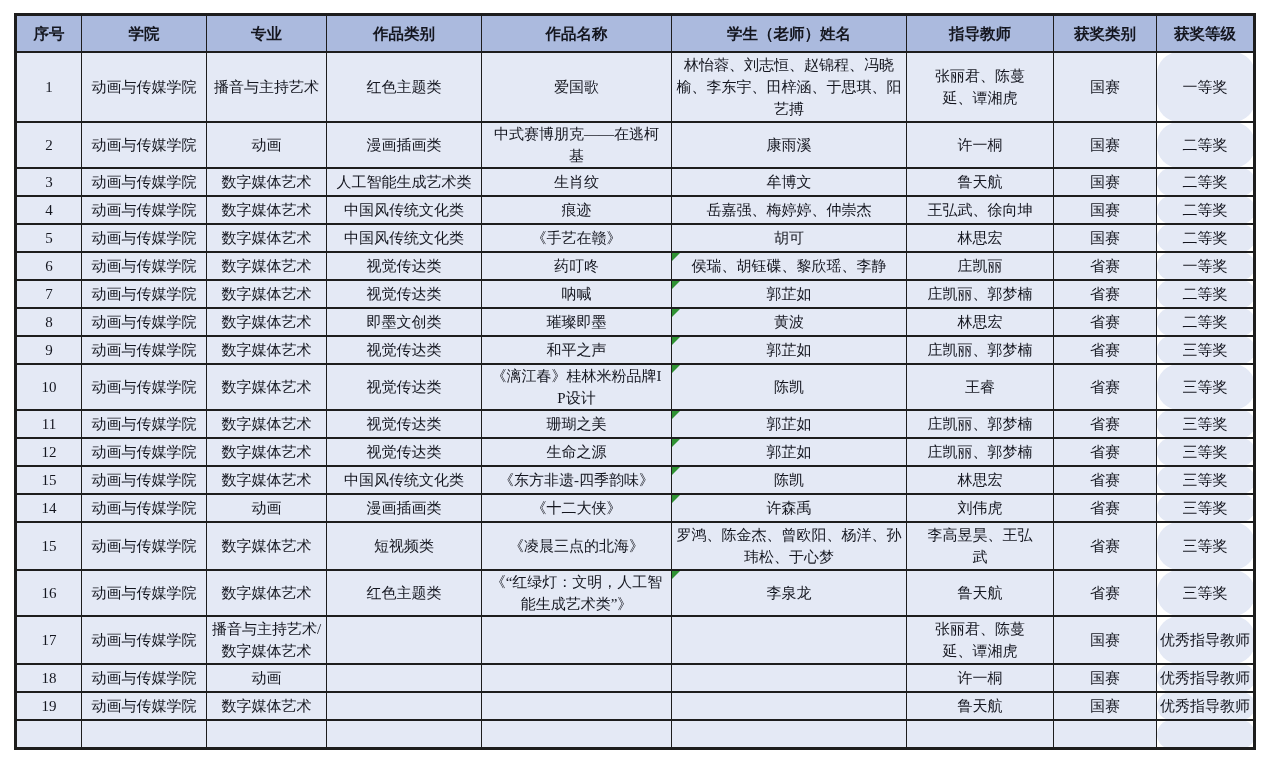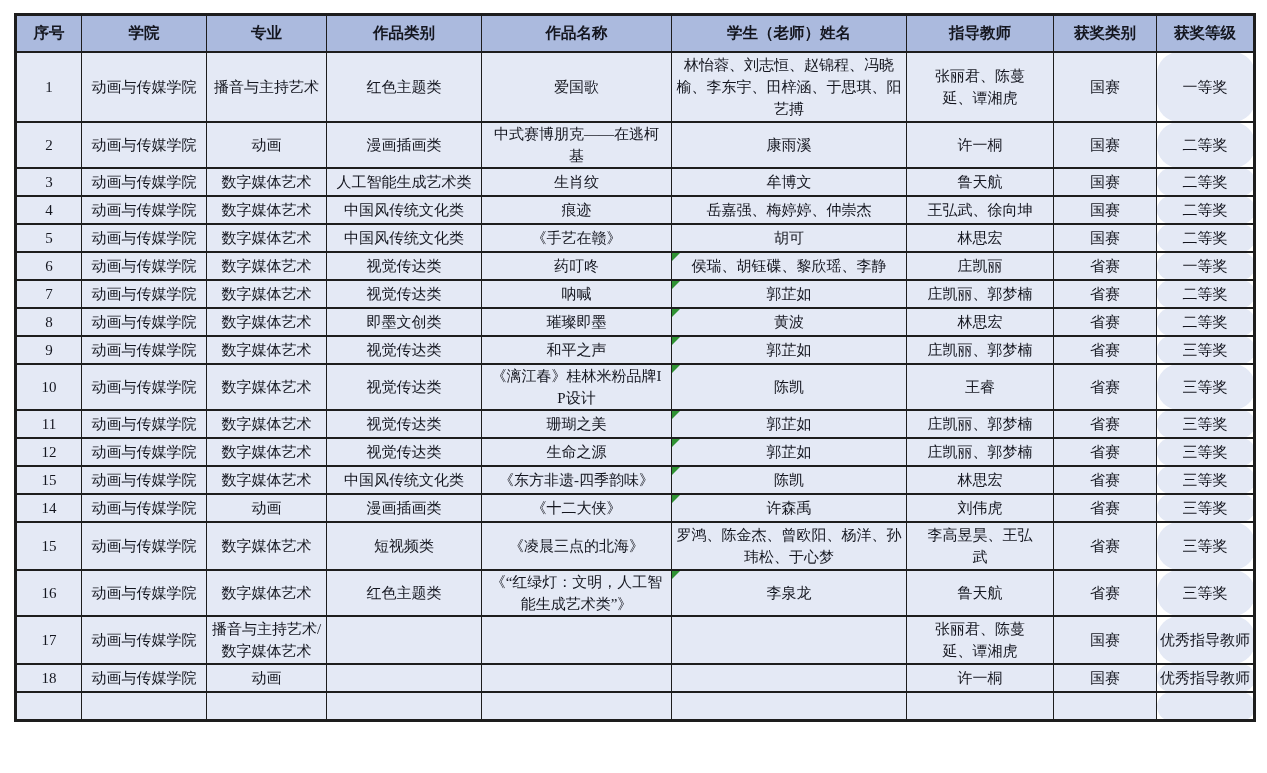--- a/index.html
+++ b/index.html
@@ -39,21 +39,20 @@
     font-size:21px;
     font-weight:bold;
     height:44px;
     letter-spacing:1px;
   }
   thead th.col{
     background:var(--header-bg);
     font-size:15.5px;
     font-weight:bold;
     height:33px;
-    font-family:Liberation Mono, monospace;
   }
   tbody td{
     background:var(--row-bg);
     font-size:15px;
     height:24px;
   }
   tbody td:nth-child(5){padding:0 8px;}
   tbody td:nth-child(7){padding:0 19px;}
   tbody td:nth-child(9){padding:0 1px;border-radius:22px;}
   .marker{
@@ -286,20 +285,31 @@
           <td><span>动画与传媒学院</span></td>
           <td><span>动画</span></td>
           <td><span></span></td>
           <td><span></span></td>
           <td><span></span></td>
           <td><span>许一桐</span></td>
           <td><span>国赛</span></td>
           <td><span>优秀指导教师</span></td>
         </tr>
         <tr>
+          <td><span>19</span></td>
+          <td><span>动画与传媒学院</span></td>
+          <td><span>数字媒体艺术</span></td>
+          <td><span></span></td>
+          <td><span></span></td>
+          <td><span></span></td>
+          <td><span>鲁天航</span></td>
+          <td><span>国赛</span></td>
+          <td><span>优秀指导教师</span></td>
+        </tr>
+        <tr>
           <td></td>
           <td></td>
           <td></td>
           <td><span></span></td>
           <td><span></span></td>
           <td><span></span></td>
           <td></td>
           <td></td>
           <td></td>
         </tr>

